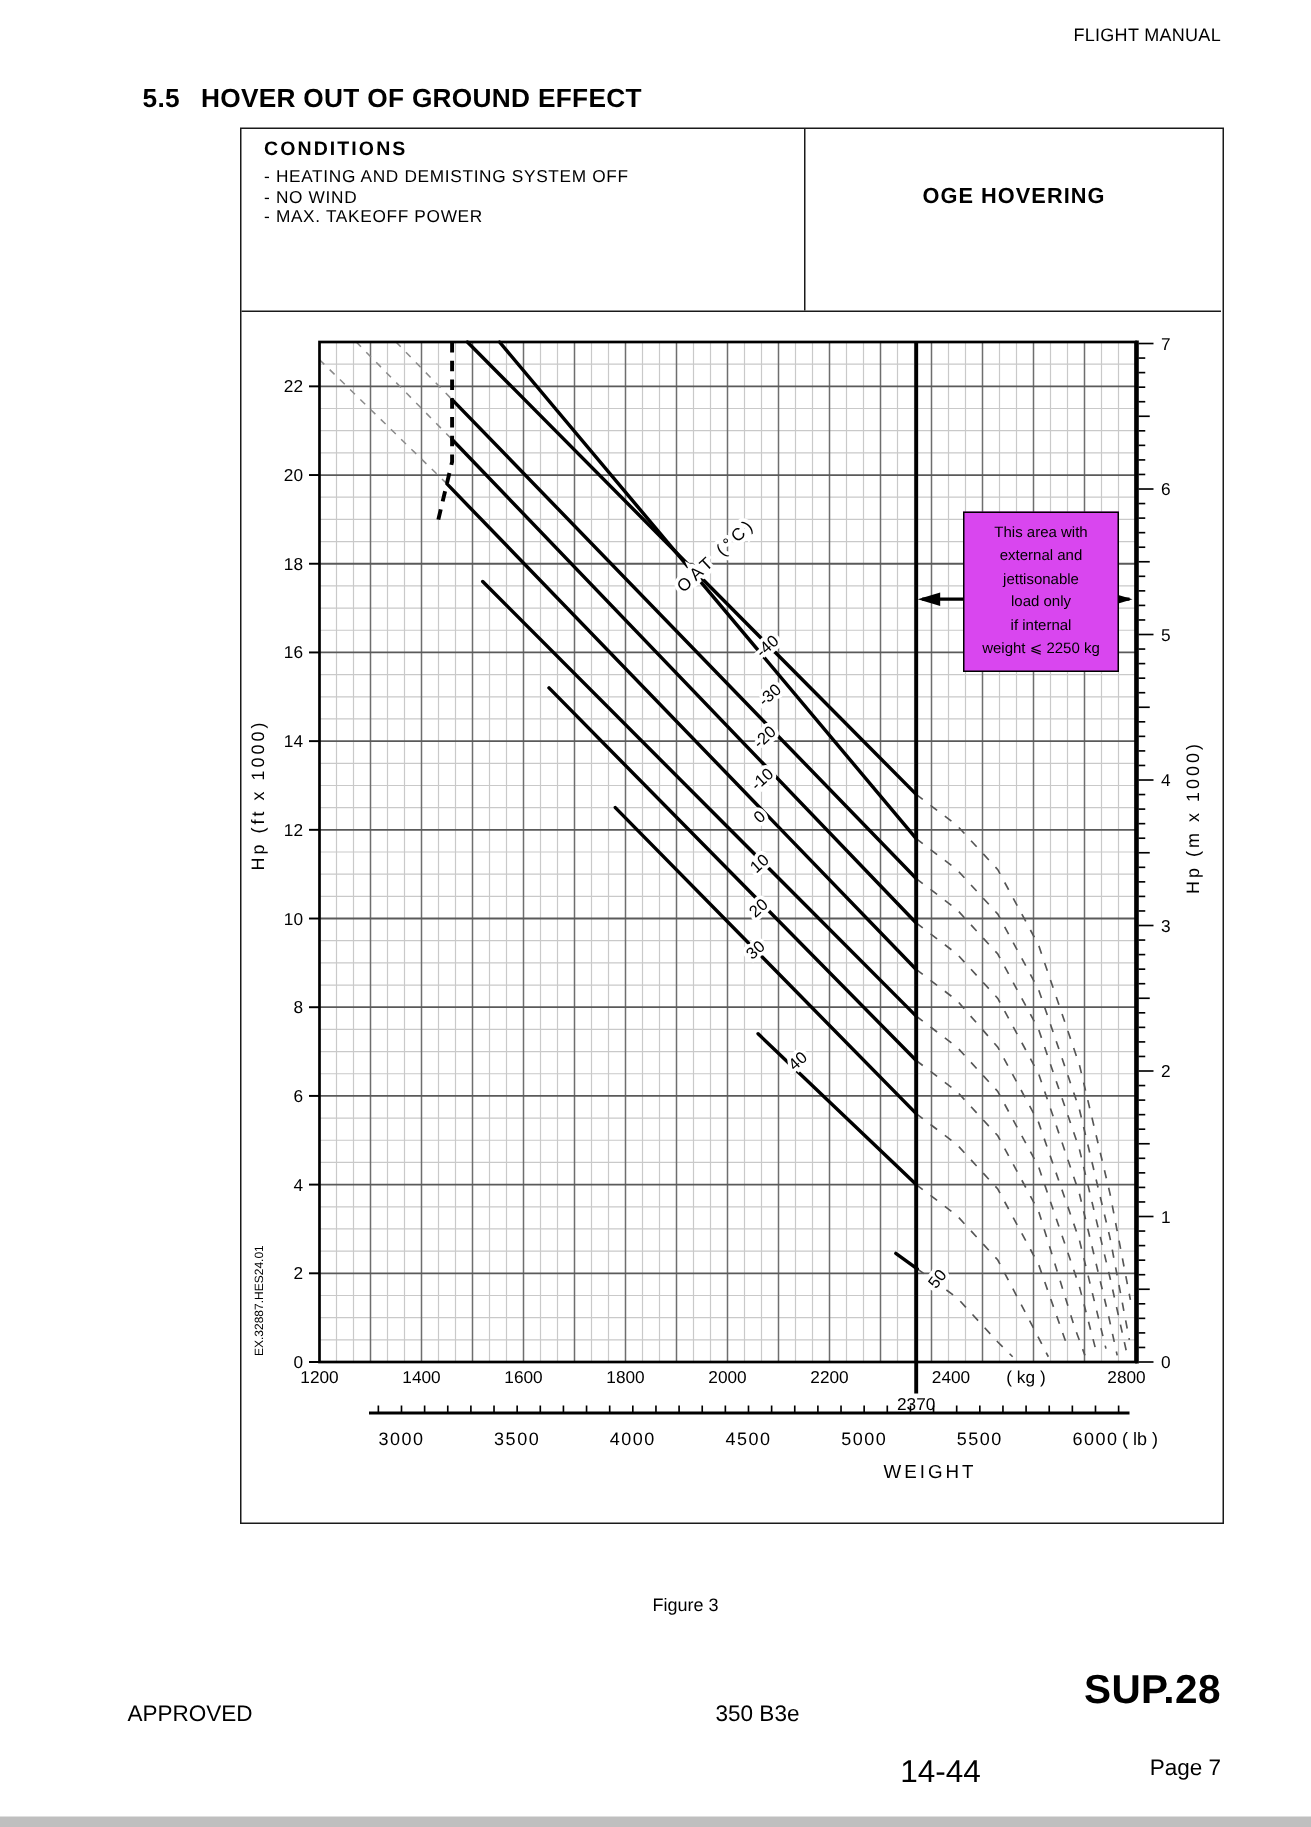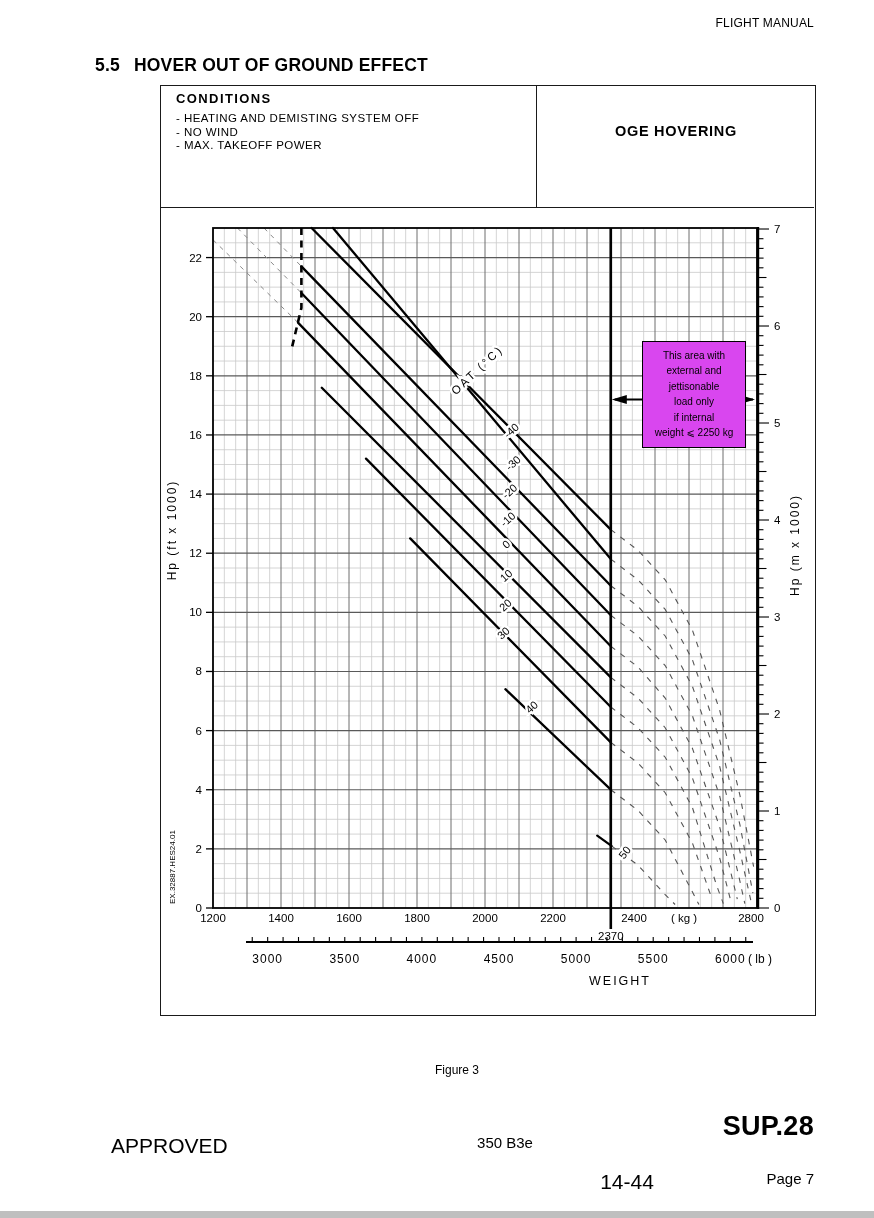--- a/index.html
+++ b/index.html
@@ -15,21 +15,21 @@
   .cond{left:176px;top:91px;width:350px;}
   .cond-h{font-size:13px;font-weight:700;letter-spacing:1.4px;text-underline-offset:2px;}
   .cond-items{margin-top:6px;}
   .cond-items div{font-size:11.5px;letter-spacing:.45px;line-height:13.6px;white-space:nowrap;}
   .oge-title{left:537px;top:122px;width:278px;text-align:center;font-weight:700;
              font-size:14.5px;letter-spacing:.7px;line-height:18px;}
   .anno{left:642px;top:341px;width:104px;height:107px;box-sizing:border-box;border:1.6px solid #000;
         background:#d946ef;z-index:3;text-align:center;font-size:10px;line-height:15.4px;
         padding-top:6px;white-space:pre-line;}
   .caption{top:1035px;left:457px;transform:translateX(-50%);font-size:12px;margin-top:28px;}
-  .f-approved{left:111px;top:1134px;font-size:21px;}
+  .f-approved{left:85px;top:1134px;font-size:15px;}
   .f-model{left:505px;top:1134px;transform:translateX(-50%);font-size:15px;}
   .f-sup{right:60px;top:1111px;font-size:27px;font-weight:700;letter-spacing:.3px;}
   .f-chap{left:627px;top:1170px;transform:translateX(-50%);font-size:21px;}
   .f-page{right:60px;top:1170px;font-size:15px;}
   .bottom-strip{left:0;bottom:0;width:100%;height:7px;background:#bfbfbf;}
   #chart-svg{position:absolute;left:0;top:0;z-index:2;}
   #chart-svg text{font-family:"Liberation Sans","DejaVu Sans",sans-serif;fill:#000;}
 </style>
 </head>
 <body>

